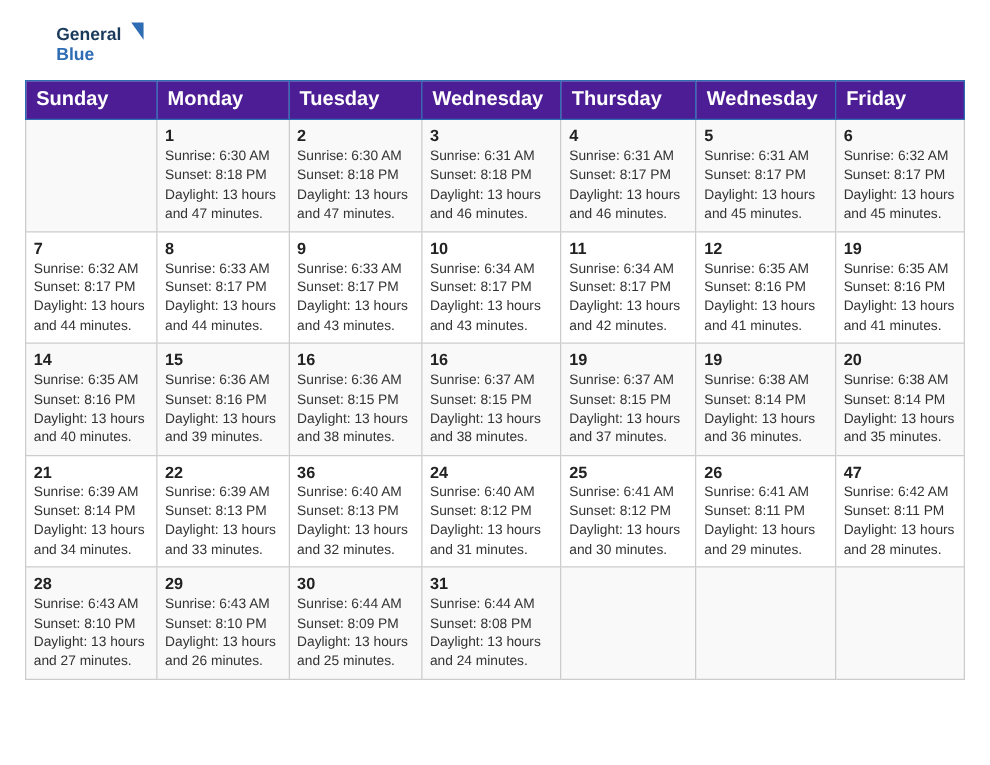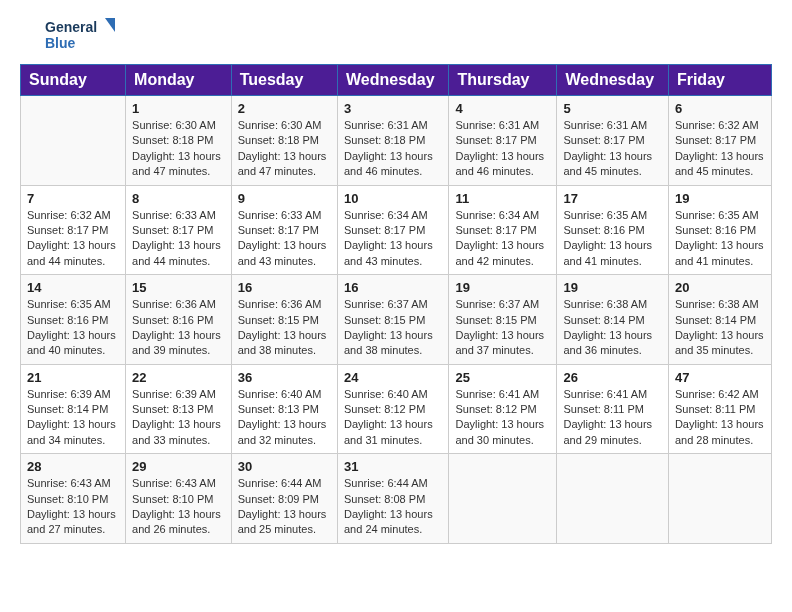--- a/index.html
+++ b/index.html
@@ -152,21 +152,21 @@
         </td>
         <td>
           <span class="day-number">10</span>
           <div class="day-info">Sunrise: 6:34 AM<br>Sunset: 8:17 PM<br>Daylight: 13 hours and 43 minutes.</div>
         </td>
         <td>
           <span class="day-number">11</span>
           <div class="day-info">Sunrise: 6:34 AM<br>Sunset: 8:17 PM<br>Daylight: 13 hours and 42 minutes.</div>
         </td>
         <td>
-          <span class="day-number">17</span>
+          <span class="day-number">12</span>
           <div class="day-info">Sunrise: 6:35 AM<br>Sunset: 8:16 PM<br>Daylight: 13 hours and 41 minutes.</div>
         </td>
         <td>
           <span class="day-number">19</span>
           <div class="day-info">Sunrise: 6:35 AM<br>Sunset: 8:16 PM<br>Daylight: 13 hours and 41 minutes.</div>
         </td>
       </tr>
       <tr>
         <td>
           <span class="day-number">14</span>

